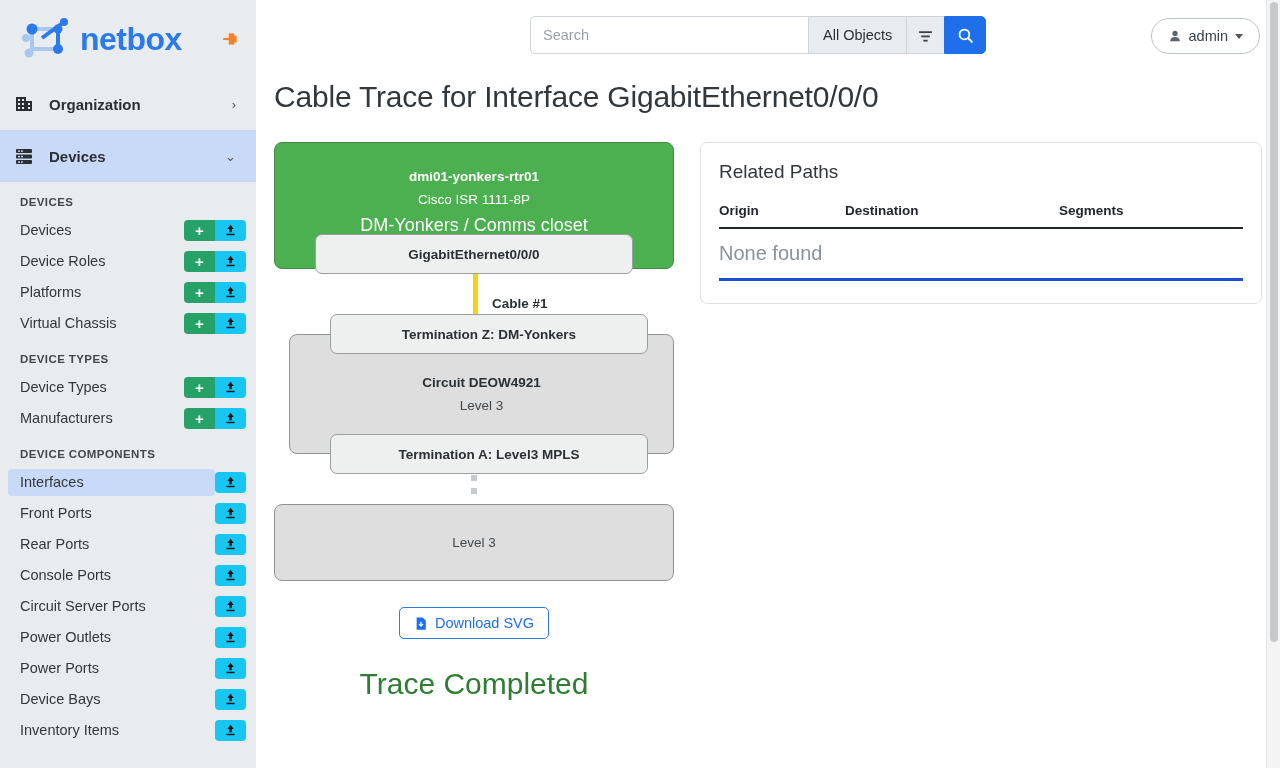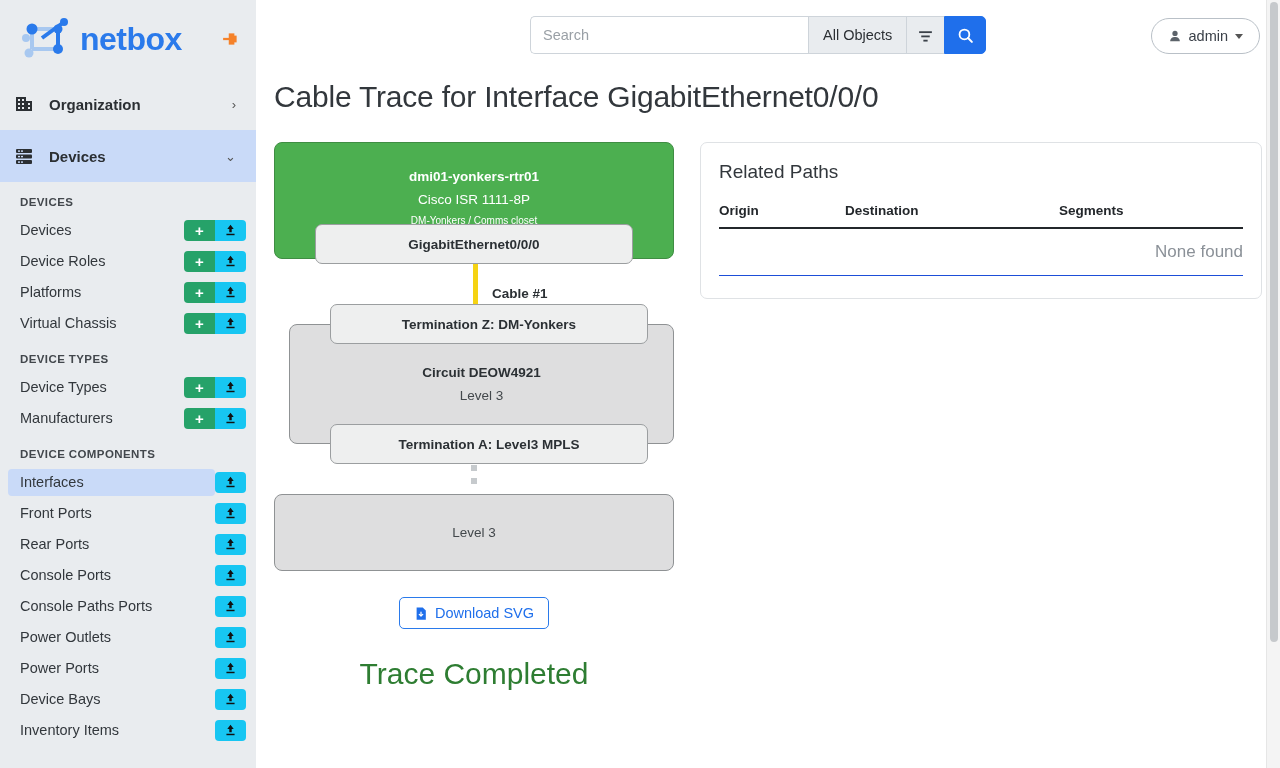--- a/index.html
+++ b/index.html
@@ -153,21 +153,21 @@
     text-align: center;
     position: relative;
   }
   .node-device {
     background: #4caf50; border-color: #3f8d43;
     padding: 26px 14px 32px 14px;
     color: #fff;
   }
   .node-device .n1 { font-size: 13.5px; font-weight: 700; margin-bottom: 8px; }
   .node-device .n2 { font-size: 13.5px; font-weight: 400; margin-bottom: 8px; }
-  .node-device .n3 { font-size: 10px; font-weight: 400; }
+  .node-device .n3 { font-size: 18px; font-weight: 400; }
 
   .term {
     width: 318px; margin: 0 auto;
     background: #eeefef; border: 1px solid #9b9ea0;
     border-radius: 7px;
     height: 40px;
     display: flex; align-items: center; justify-content: center;
     font-size: 13.5px; font-weight: 700; color: #2b3034;
     position: relative; z-index: 3;
   }
@@ -235,24 +235,23 @@
     padding: 18px 18px 22px 18px;
   }
   .card-title { font-size: 19px; color: #32373c; font-weight: 400; margin-bottom: 20px; }
   table.paths { width: 100%; border-collapse: collapse; }
   table.paths th {
     text-align: left; font-size: 13.5px; font-weight: 700; color: #23272b;
     padding: 0 0 9px 0;
     border-bottom: 2px solid #23272b;
   }
   table.paths td {
-    font-size: 17px; color: #8b9198;
+    font-size: 20px; color: #8b9198;
     padding: 13px 0 13px 0;
-    border-bottom: 1px solid #1d4ed8;
-    text-align: right;
+    border-bottom: 3px solid #1d4ed8;
   }
   .col-o { width: 126px; }
   .col-d { width: 214px; }
 
   
   .vscroll {
     position: absolute; right: 0; top: 0;
     width: 14px; height: 768px; background: #f4f4f4;
     border-left: 1px solid #e6e6e6;
   }
@@ -489,21 +488,21 @@
           <svg width="13" height="13" viewBox="0 0 16 16">
               <path d="M8 1 L12 6 H9.5 V10 H6.5 V6 H4 Z" fill="#111"></path>
               <rect x="3" y="12" width="10" height="1.8" fill="#111"></rect>
             </svg>
         </span>
       </span>
     </div>
 
     <div class="nav-item">
       <span class="labelwrap">
-          <span class="label">Console Paths Ports</span>
+          <span class="label">Circuit Server Ports</span>
         </span>
       <span class="btns">
         <span class="mini-btn imp solo">
           <svg width="13" height="13" viewBox="0 0 16 16">
               <path d="M8 1 L12 6 H9.5 V10 H6.5 V6 H4 Z" fill="#111"></path>
               <rect x="3" y="12" width="10" height="1.8" fill="#111"></rect>
             </svg>
         </span>
       </span>
     </div>

